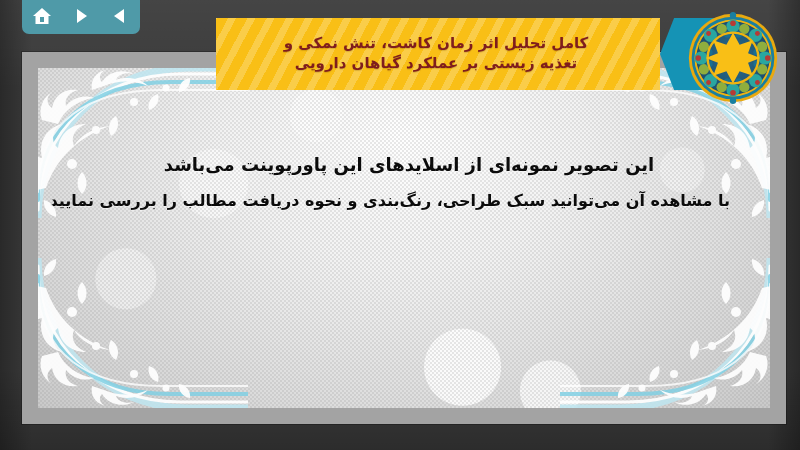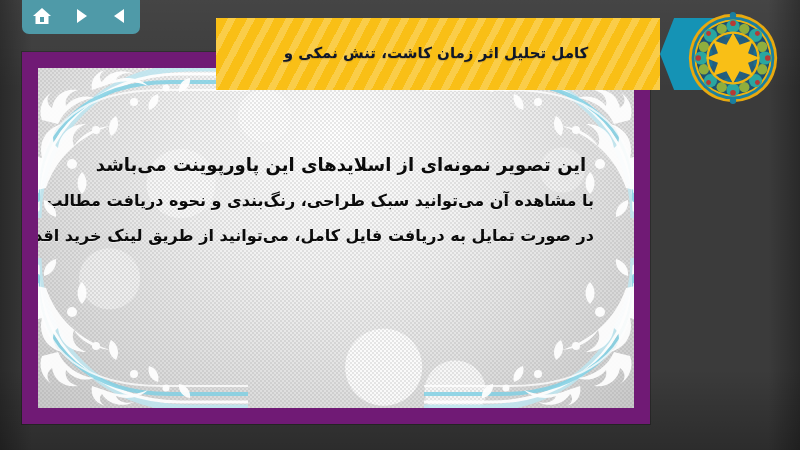--- a/index.html
+++ b/index.html
@@ -34,23 +34,23 @@
       linear-gradient(90deg, rgba(0,0,0,.30) 0%, rgba(0,0,0,0) 4%, rgba(0,0,0,0) 96%, rgba(0,0,0,.30) 100%),
       linear-gradient(180deg, rgba(255,255,255,.05) 0%, rgba(0,0,0,0) 20%, rgba(0,0,0,0) 82%, rgba(0,0,0,.25) 100%);
     pointer-events: none;
   }
 
   
   .panel {
     position: absolute;
     left: 22px;
     top: 52px;
-    width: 628px;
+    width: 764px;
     height: 372px;
-    background: #701a75;
+    background: #a3a3a3;
     box-shadow: 0 0 0 1px rgba(0,0,0,.25);
   }
 
   
   .panel-inner {
     position: absolute;
     left: 16px;
     top: 16px;
     right: 16px;
     bottom: 16px;
@@ -146,21 +146,21 @@
       -62deg,
       rgba(255,255,255,.22) 0px,
       rgba(255,255,255,.22) 7px,
       rgba(255,255,255,0) 7px,
       rgba(255,255,255,0) 17px
     );
     pointer-events: none;
   }
   .title-text {
     position: relative;
-    color: #0f172a;
+    color: #7f1d1d;
     font-weight: bold;
     font-size: 15px;
     line-height: 1.32;
     text-align: center;
     direction: rtl;
     z-index: 2;
     text-shadow: 0 1px 1px rgba(120,80,0,.25);
   }
 
   
@@ -206,21 +206,20 @@
 <div class="stage">
 
   <div class="frame-bg"></div>
 
   <div class="panel">
     <div class="panel-inner">
 
       <div class="body-text">
         <div class="body-line l1">این تصویر نمونه‌ای از اسلایدهای این پاورپوینت می‌باشد</div>
         <div class="body-line l2">با مشاهده آن می‌توانید سبک طراحی، رنگ‌بندی و نحوه دریافت مطالب را بررسی نمایید</div>
-        <div class="body-line l3">در صورت تمایل به دریافت فایل کامل، می‌توانید از طریق لینک خرید اقدام فرمایید</div>
       </div>
 
     </div>
 
     <div class="orn orn-tl">
       <svg viewBox="0 0 210 150" xmlns="http://www.w3.org/2000/svg">
         <g fill="none" stroke="#ffffff" stroke-width="3" stroke-linecap="round">
           <path d="M0 150 C0 66 66 0 150 0 L210 0" stroke="#bfe6f0" stroke-width="7" opacity=".9"></path>
           <path d="M0 142 C0 62 62 6 142 6 L210 6" stroke="#ffffff" stroke-width="3" opacity=".95"></path>
           <path d="M0 132 C0 56 56 14 132 14 L210 14" stroke="#7fd0e4" stroke-width="4" opacity=".85"></path>
@@ -314,20 +313,21 @@
         </g>
       </svg>
     </div>
   </div>
 
   <div class="title-wrap">
     <div class="title-arrow"></div>
     <div class="title-band">
       <div class="title-text">
         <div>کامل تحلیل اثر زمان کاشت، تنش نمکی و</div>
+        <div>تغذیه زیستی بر عملکرد گیاهان دارویی</div>
       </div>
     </div>
   </div>
 
   <div class="medallion">
     <svg viewBox="0 0 100 100" xmlns="http://www.w3.org/2000/svg">
       <defs>
         <radialGradient id="mg" cx="50%" cy="50%" r="50%">
           <stop offset="0%" stop-color="#2d6f8e"></stop>
           <stop offset="100%" stop-color="#1d4f70"></stop>

